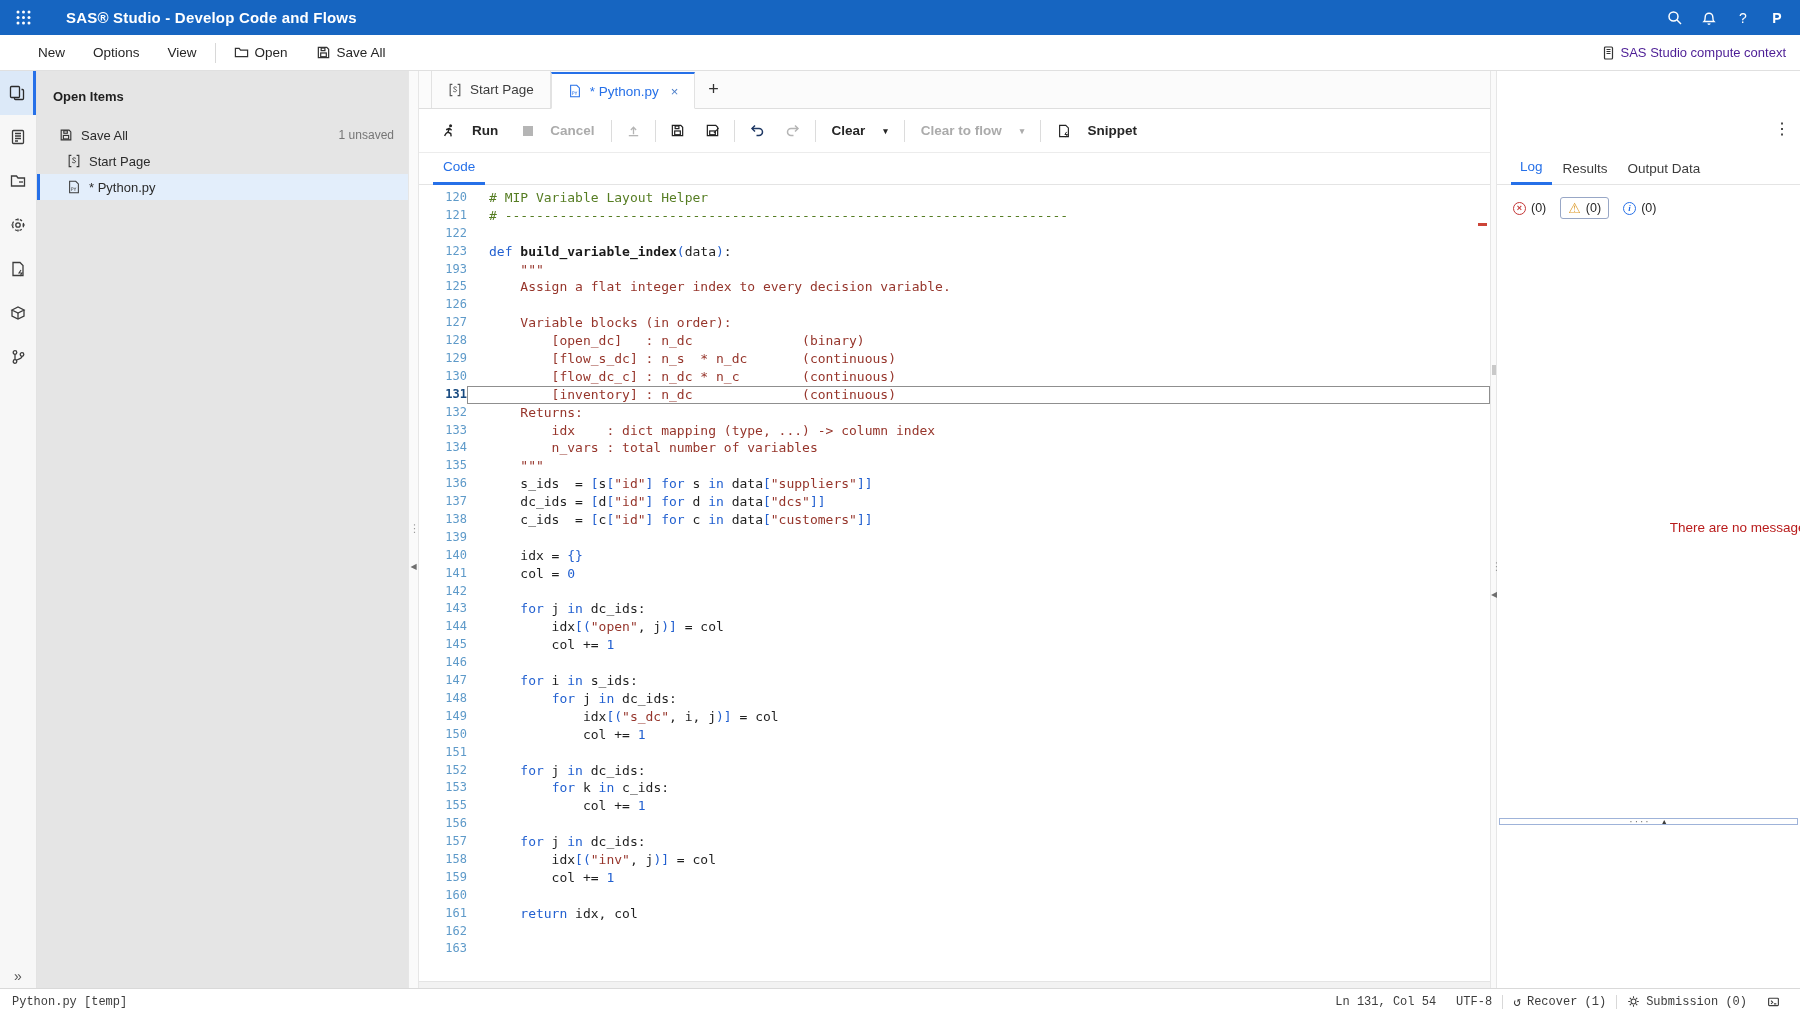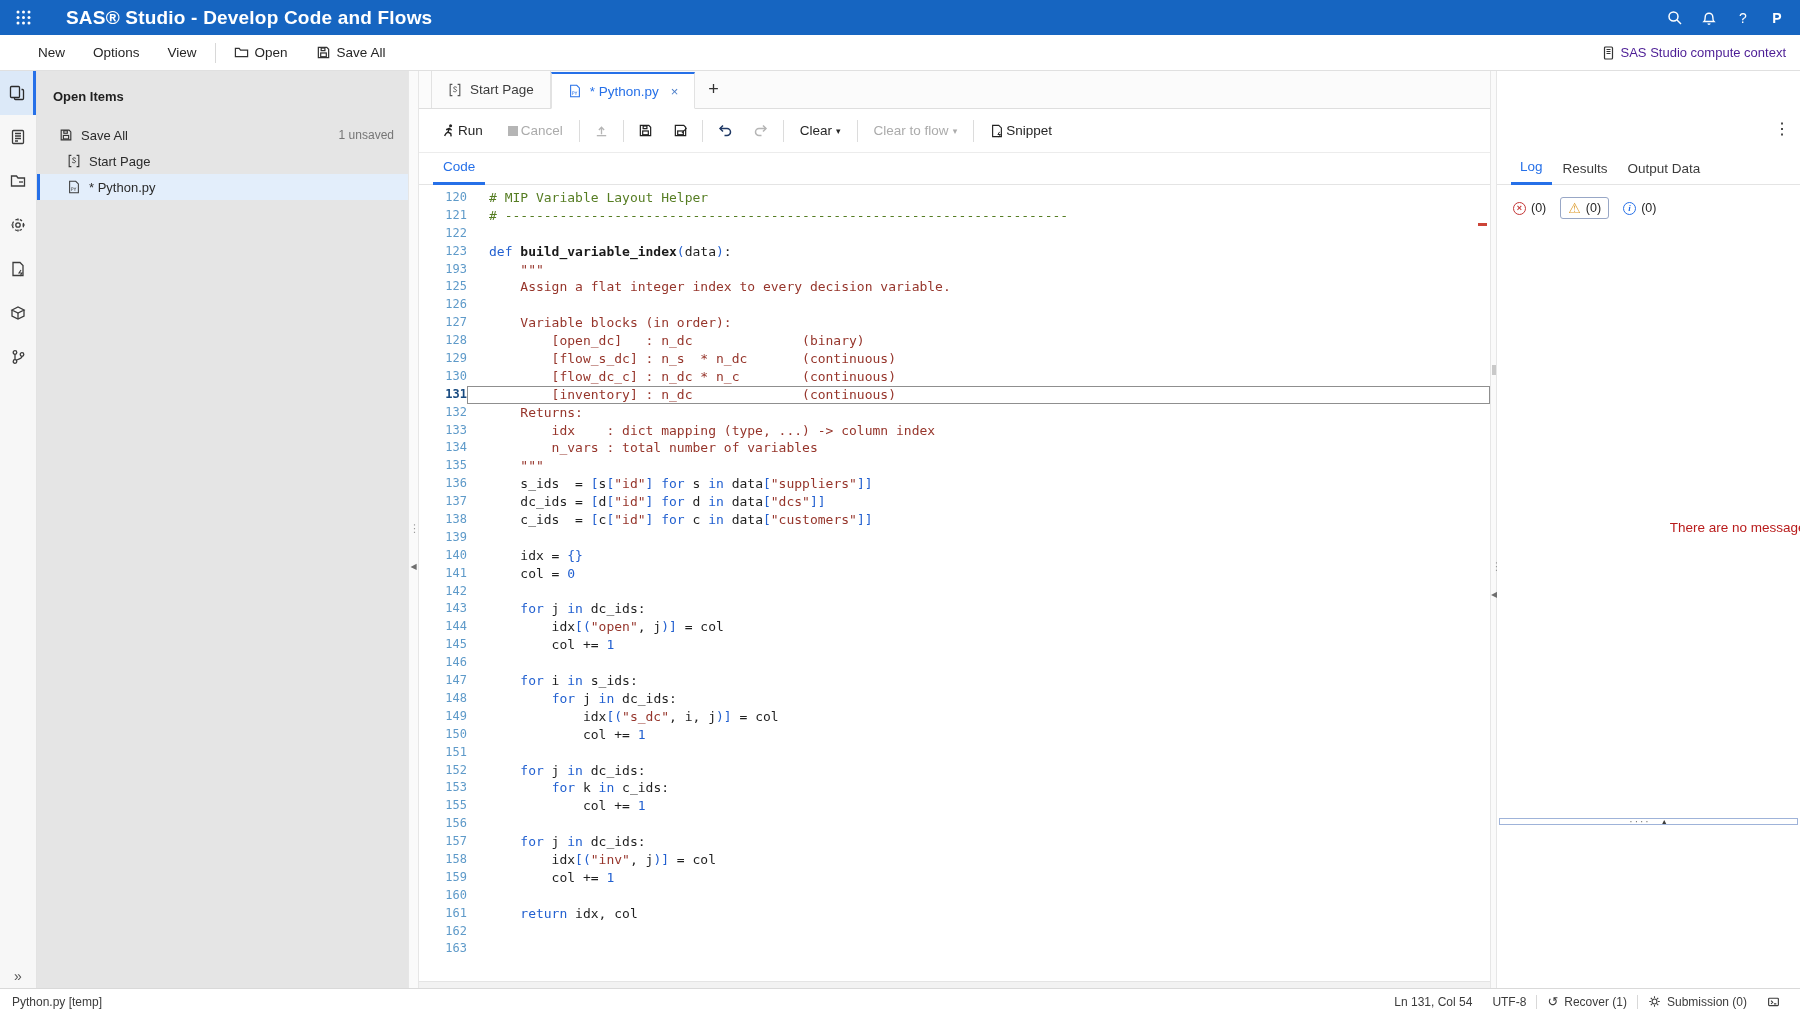--- a/index.html
+++ b/index.html
@@ -3,21 +3,21 @@
 <meta charset="utf-8">
 <style>
   * { margin:0; padding:0; box-sizing:border-box; }
   html,body { width:1800px; height:1014px; overflow:hidden; background:#fff;
     font-family:"Liberation Sans", sans-serif; color:#262626; }
   svg { display:block; }
 
   
   .topbar { height:35px; background:#1665c1; display:flex; align-items:center; color:#fff; }
   .appswitcher { width:46px; display:flex; justify-content:center; cursor:pointer; }
-  .topbar .title { font-size:19px; font-weight:bold; letter-spacing:.2px; margin-left:20px; }
+  .topbar .title { font-size:15px; font-weight:bold; letter-spacing:.2px; margin-left:20px; }
   .topbar .spacer { flex:1; }
   .topicon { width:34px; height:35px; display:flex; align-items:center; justify-content:center; font-size:14px; }
   .topicon.userp { font-weight:bold; font-size:14px; margin-right:6px; }
 
   
   .menubar { height:36px; background:#fff; border-bottom:1px solid #e0e0e0; display:flex; align-items:center; font-size:13.5px;padding-left:24px; }
   .menu-item { padding:0 14px; height:36px; display:flex; align-items:center; gap:6px; cursor:pointer; color:#262626; }
   .menubar .vsep { width:1px; height:20px; background:#d8d8d8; margin:0 4px; }
   .menubar .spacer { flex:1; }
   .compute { display:flex; align-items:center; gap:6px; padding-right:14px; font-size:13px; color:#4c1d95; }
@@ -48,21 +48,21 @@
   .editor-col { width:1071px; display:flex; flex-direction:column; background:#fff; }
 
   .tabbar { height:38px; background:#fbfbfb; border-bottom:1px solid #dedede; display:flex; align-items:flex-end; padding-left:12px; }
   .tab { height:37px; display:flex; align-items:center; gap:8px; padding:0 16px; font-size:13.5px;
          border-left:1px solid #e2e2e2; border-right:1px solid #e2e2e2; color:#3c3c3c; cursor:pointer; background:#fbfbfb; }
   .tab.active { background:#fff; border-top:2px solid #2670e8; border-bottom:1px solid #fff; margin-bottom:-1px; color:#2670e8; }
   .tab .close { color:#4a7dc9; font-size:13px; margin-left:4px; cursor:pointer; }
   .tab-add { width:36px; height:37px; display:flex; align-items:center; justify-content:center; font-size:18px; color:#333; cursor:pointer; }
 
   .toolbar { height:44px; display:flex; align-items:center; padding:0 10px; border-bottom:1px solid #ececec; font-size:13.5px; }
-  .tbtn { display:flex; align-items:center; gap:2px; padding:0 12px; height:30px; color:#262626; cursor:pointer; white-space:nowrap; }
+  .tbtn { display:flex; align-items:center; gap:16px; padding:0 12px; height:30px; color:#262626; cursor:pointer; white-space:nowrap;font-weight:bold; }
   .tbtn.icon-only { padding:0 10px; }
   .tbtn.disabled { color:#ababab; cursor:default; }
   .toolbar .vsep { width:1px; height:22px; background:#dcdcdc; margin:0 4px; }
   .caret { font-size:9px; margin-left:2px; }
 
   .codehead { height:32px; display:flex; align-items:flex-end; border-bottom:1px solid #e4e4e4; padding-left:14px; }
   .codehead .code-tab { color:#2670e8; font-size:13.5px; padding:0 10px 8px 10px; border-bottom:3px solid #2670e8; margin-bottom:-1px; cursor:pointer; }
 
   .codearea { position:relative; height:796px; overflow:hidden; padding-top:4px;
     font-family:"DejaVu Sans Mono", monospace; font-size:13px; }
@@ -92,21 +92,21 @@
   .infocircle { width:13px; height:13px; border:1.5px solid #2670e8; border-radius:50%; color:#2670e8;
     font-size:9px; line-height:10px; text-align:center; font-style:italic; font-weight:bold; font-family:"Liberation Serif", serif; }
   .log-empty { position:absolute; top:449px; left:16px; width:100%; text-align:right; font-size:13.5px; color:#b91c1c; }
   .log-splitter { position:absolute; top:747px; left:2px; right:2px; height:7px; border:1px solid #9fb3d9; background:#fff;
     display:flex; align-items:center; justify-content:center; gap:10px; cursor:row-resize; }
   .log-splitter .d { color:#6f6f6f; font-size:10px; letter-spacing:2px; line-height:5px; }
   .log-splitter .t { color:#3c3c3c; font-size:7px; line-height:5px; }
 
   
   .statusbar { height:26px; border-top:1px solid #d9d9d9; background:#fff; display:flex; align-items:center;
-    font-size:12px; color:#3c3c3c; padding:0 10px; }
+    font-size:12px; color:#3c3c3c; padding:0 10px;font-family:Liberation Mono, monospace; }
   .statusbar .spacer { flex:1; }
   .sitem { display:flex; align-items:center; gap:6px; padding:0 10px; cursor:pointer; white-space:nowrap; }
   .statusbar .vsep { width:1px; height:14px; background:#d8d8d8; }
 </style>
 </head>
 <body>
 
 <div class="topbar">
   <div class="appswitcher">
     <svg width="15" height="15" viewBox="0 0 15 15">

